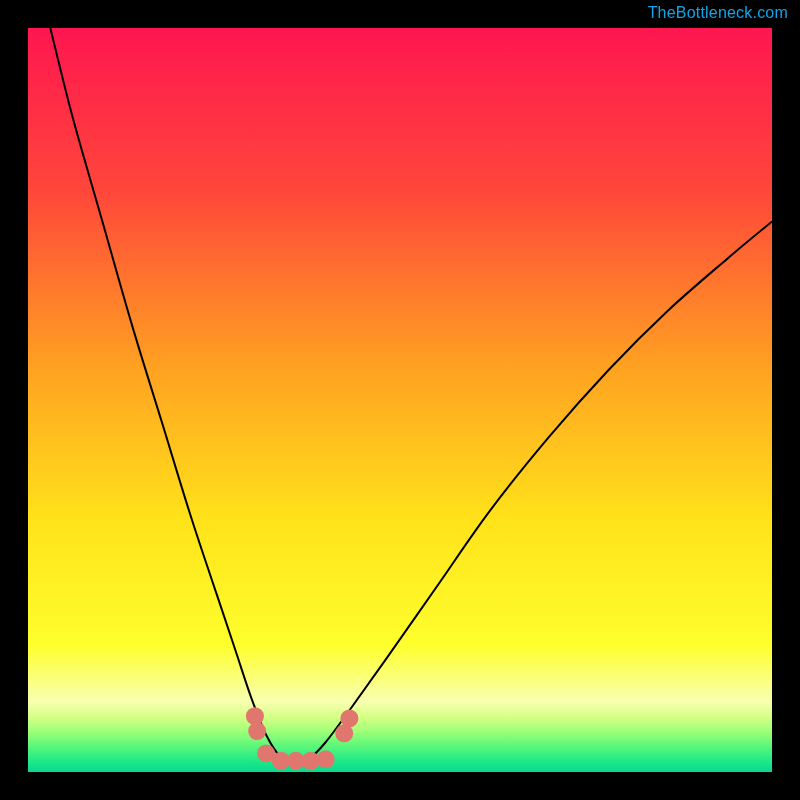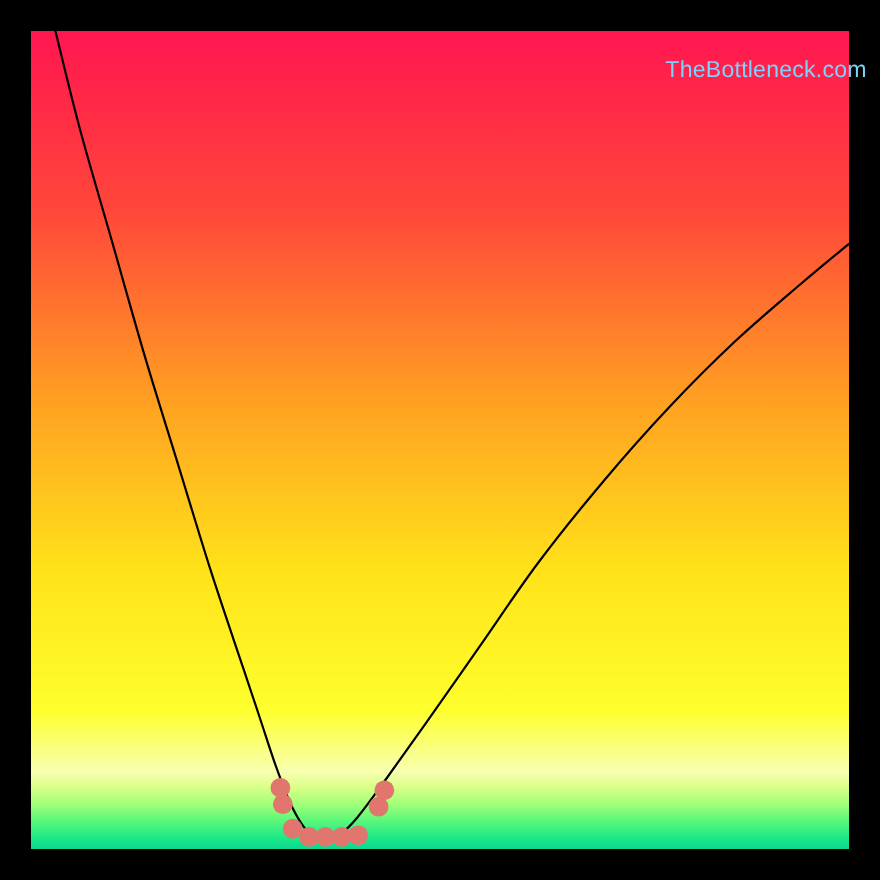--- a/index.html
+++ b/index.html
@@ -22,26 +22,25 @@
     left: 28px;
     top: 28px;
     width: 744px;
     height: 744px;
     overflow: hidden;
   }
   .watermark {
     position: absolute;
     top: 4px;
     right: 12px;
-    color: #7dd3fc;
-    font-size: 21px;
+    color: #0ea5e9;
+    font-size: 16px;
     font-weight: 400;
     letter-spacing: 0.2px;
     user-select: none;
-    margin-top: 48px;
   }
 </style>
 </head>
 <body>
 
 <div class="frame">
   <div class="plot">
     <svg id="chart-svg" width="744" height="744" viewBox="0 0 744 744" preserveAspectRatio="none">
       <defs>
         <linearGradient id="bg-grad" x1="0" y1="0" x2="0" y2="1">

